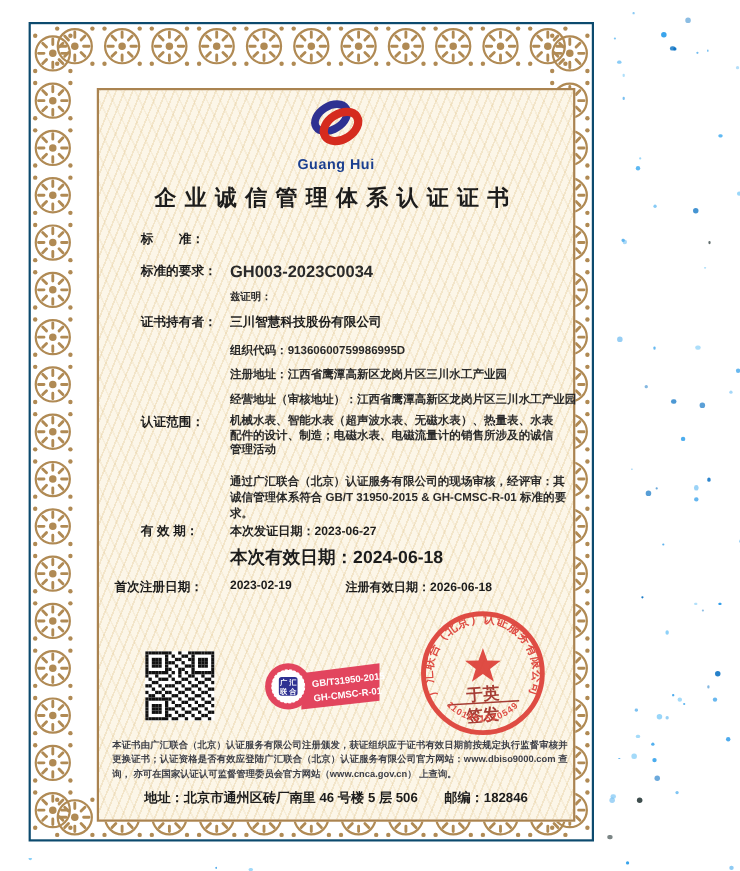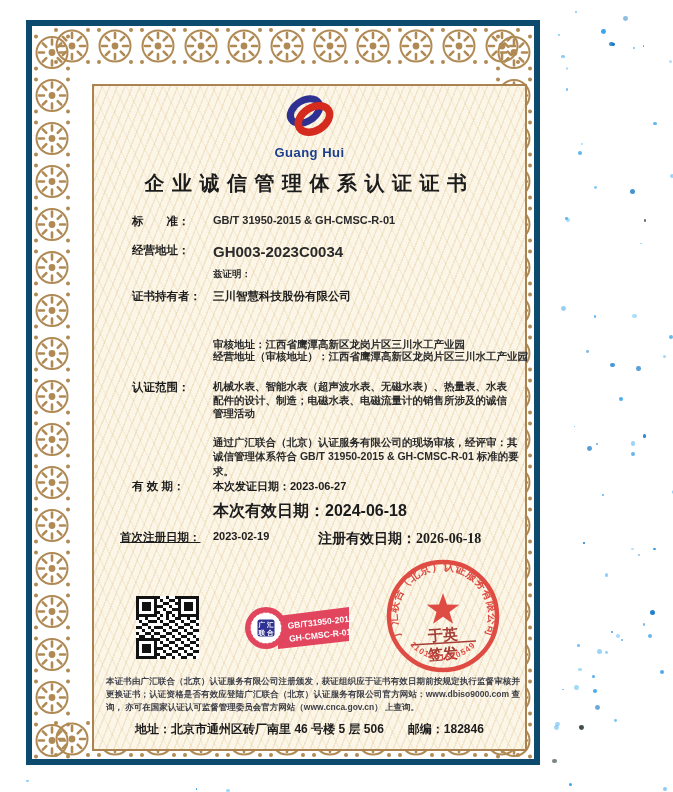--- a/index.html
+++ b/index.html
@@ -3,21 +3,21 @@
 <meta charset="utf-8">
 <style>
   html,body{margin:0;padding:0;}
   body{width:673px;height:792px;background:#ffffff;overflow:hidden;
        font-family:"Liberation Sans","DejaVu Sans",sans-serif;position:relative;}
   #stage{position:absolute;left:0;top:0;width:673px;height:792px;}
   #speckles{position:absolute;left:0;top:0;width:673px;height:792px;z-index:0;}
   .dot{position:absolute;border-radius:50%;}
   #cert{position:absolute;left:4px;top:0;width:542px;height:780px;background:#ffffff;z-index:1;}
   #frame{position:absolute;left:22px;top:20px;width:514px;height:745px;
-         border:6px solid #0c4a6e;box-sizing:border-box;background:#ffffff;}
+         border:2px solid #0c4a6e;box-sizing:border-box;background:#ffffff;}
   .strip{position:absolute;}
   #strip-top{left:0;top:0;}
   #strip-bottom{left:0;bottom:0;}
   #strip-left{left:0;top:0;}
   #strip-right{right:0;top:0;}
   #inner{position:absolute;left:60px;top:58px;width:435px;height:667px;
          border:2px solid #aa8350;box-sizing:border-box;
          background-color:#fcf6e8;
          background-image:
            repeating-linear-gradient(112deg, rgba(221,190,130,.30) 0 1.5px, rgba(0,0,0,0) 1.5px 7px),
@@ -28,22 +28,22 @@
   #cert-title{position:absolute;top:84px;left:0;width:100%;text-align:center;
               font-size:20px;font-weight:bold;color:#1c1c1c;letter-spacing:7.5px;white-space:nowrap;}
   .row{position:absolute;left:0;width:100%;height:16px;}
   .lab{position:absolute;left:38px;font-size:11.5px;font-weight:bold;color:#1c1c1c;white-space:nowrap;}
   .val{position:absolute;left:119px;font-size:10.5px;font-weight:bold;color:#2a2a2a;white-space:nowrap;}
   .para{white-space:normal;line-height:13.6px;}
   #intro .val{font-size:9.5px;}
   #holder .val{font-size:11.5px;color:#1c1c1c;}
   #scope-val{width:298px;}
   #audit-val{width:308px;line-height:14.4px;}
-  #firstreg .lab{left:26px;text-decoration:underline;}
-  #regvalid{position:absolute;left:224px;font-size:14px;font-weight:bold;color:#1c1c1c;white-space:nowrap;font-family:Liberation Serif, serif;}
+  #firstreg .lab{left:14px;}
+  #regvalid{position:absolute;left:224px;font-size:11px;font-weight:bold;color:#1c1c1c;white-space:nowrap;}
   #qr{position:absolute;left:42px;top:510px;width:63px;height:63px;background:#ffffff;}
   #badge{position:absolute;left:148px;top:516px;}
   #seal{position:absolute;left:289px;top:470px;z-index:5;opacity:.93;}
   #notice{position:absolute;left:12px;top:589px;width:414px;font-size:8.5px;font-weight:bold;
           color:#3d3f48;line-height:13.2px;text-align:justify;}
   #address{position:absolute;left:0;top:635px;width:100%;text-align:center;
            font-size:12px;font-weight:bold;color:#1c1c1c;white-space:nowrap;}
   svg text{font-family:"Liberation Sans","DejaVu Sans",sans-serif;}
 </style>
 </head>
@@ -217,43 +217,45 @@
             <ellipse cx="33" cy="27" rx="17" ry="11.5" fill="none" stroke="#d52b1e" stroke-width="7.5" transform="rotate(-32 33 27)"></ellipse>
             <path d="M20,30 a16,10.5 0 0 0 14,-5" fill="none" stroke="#2e3192" stroke-width="7" transform="rotate(-32 24 19)" opacity="0"></path>
           </svg>
           <div id="logo-text">Guang Hui</div>
         </div>
 
         <div id="cert-title">企业诚信管理体系认证证书</div>
 
         <div class="row" id="standard" style="top:128px">
           <span class="lab">标　　准：</span>
-          <span class="val" style="font-size:11px">GB/T 31950-2015 &amp; GH-CMSC-R-01</span>
         </div>
 
         <div class="row" id="certno" style="top:157px">
-          <span class="lab">经营地址：</span>
+          <span class="lab">标准的要求：</span>
           <span class="val" style="font-size:15px">GH003-2023C0034</span>
         </div>
 
         <div class="row" id="intro" style="top:182px">
           <span class="val">兹证明：</span>
         </div>
 
         <div class="row" id="holder" style="top:203px">
           <span class="lab">证书持有者：</span>
           <span class="val">三川智慧科技股份有限公司</span>
         </div>
 
+        <div class="row" style="top:230px">
+          <span class="val">组织代码：91360600759986995D</span>
+        </div>
 
         <div class="row" style="top:252px">
-          <span class="val">审核地址：江西省鹰潭高新区龙岗片区三川水工产业园</span>
-        </div>
-
-        <div class="row" style="top:264px">
+          <span class="val">注册地址：江西省鹰潭高新区龙岗片区三川水工产业园</span>
+        </div>
+
+        <div class="row" style="top:274px">
           <span class="val">经营地址（审核地址）：江西省鹰潭高新区龙岗片区三川水工产业园</span>
         </div>
 
         <div class="row" style="top:294px">
           <span class="lab">认证范围：</span>
           <span class="val para" id="scope-val">机械水表、智能水表（超声波水表、无磁水表）、热量表、水表配件的设计、制造；电磁水表、电磁流量计的销售所涉及的诚信管理活动</span>
         </div>
 
         <div class="row" style="top:349px">
           <span class="val para" id="audit-val">通过广汇联合（北京）认证服务有限公司的现场审核，经评审：其诚信管理体系符合 GB/T 31950-2015 &amp; GH-CMSC-R-01 标准的要求。</span>

